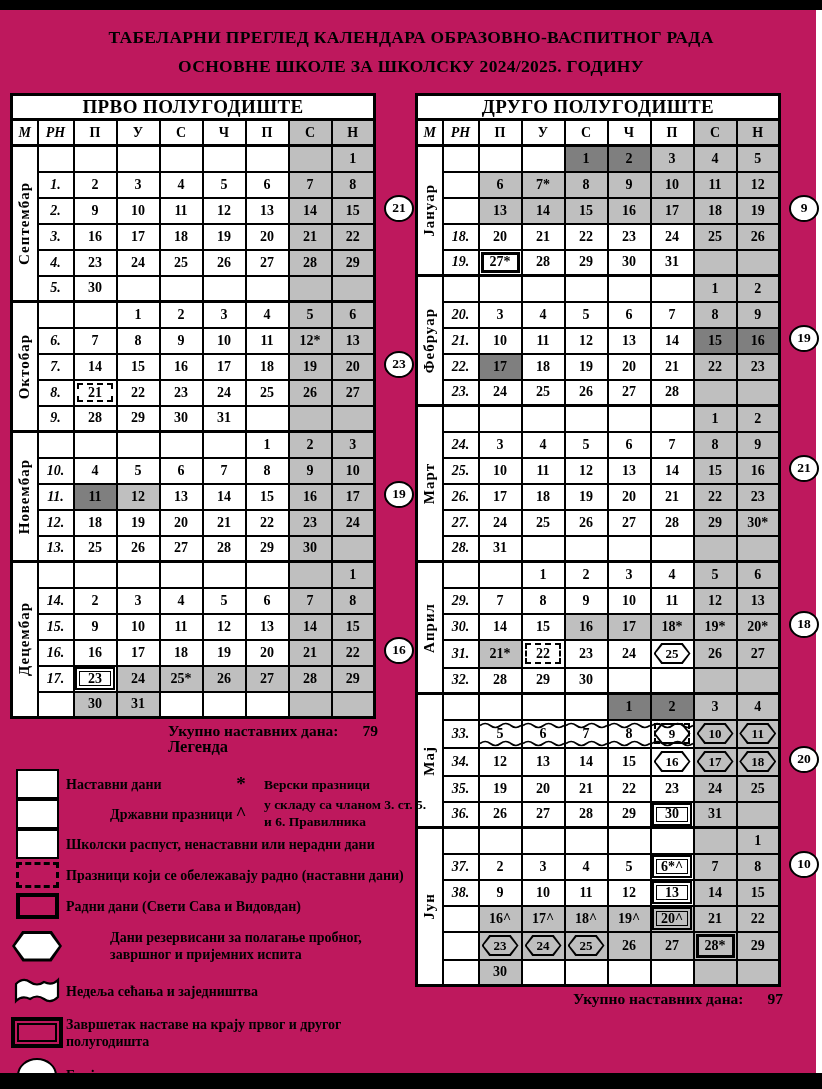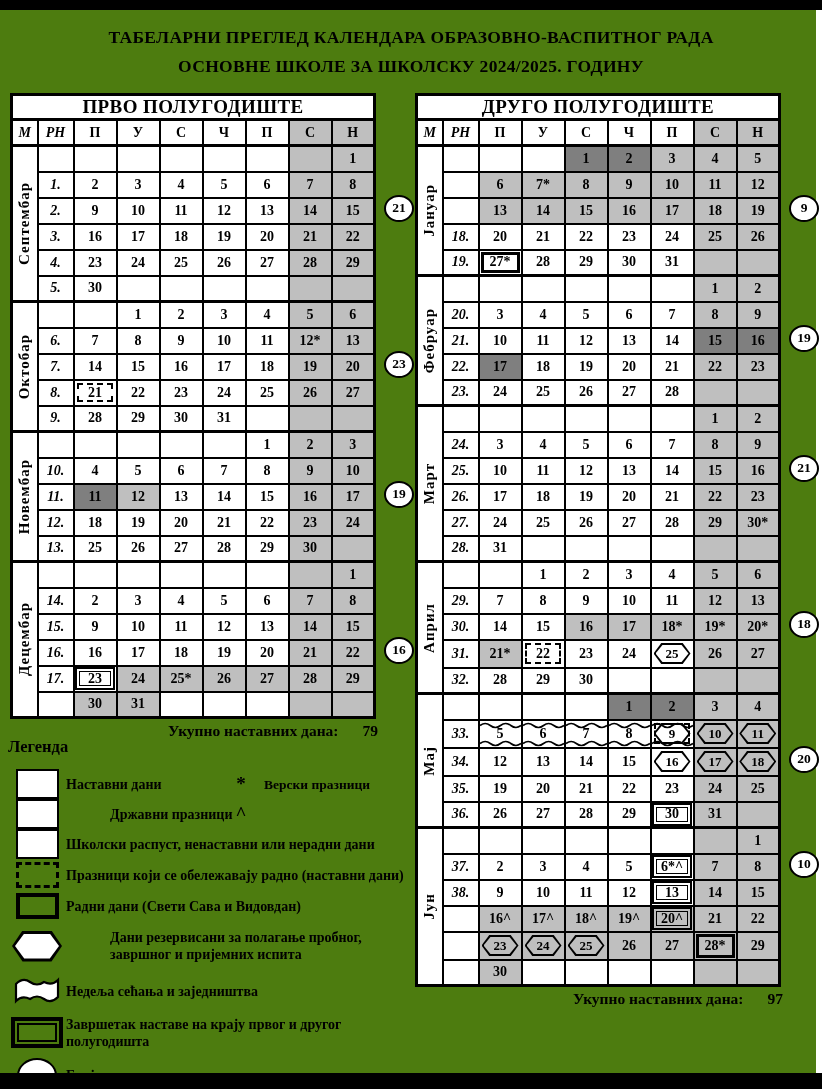--- a/index.html
+++ b/index.html
@@ -1,18 +1,18 @@
 <!DOCTYPE html>
 <html><head>
 <meta charset="utf-8">
 <style>
   * { box-sizing: border-box; margin: 0; padding: 0; }
   html,body { width:822px; height:1089px; background:#fff; overflow:hidden;
     font-family:"Liberation Serif", serif; color:#000; }
-  .page { position:relative; width:816px; height:1089px; background:#4d7c0f; }
+  .page { position:relative; width:816px; height:1089px; background:#be185d; }
   .bar { position:absolute; left:0; width:822px; background:#000; }
   .bar-top { top:0; height:10px; }
   .bar-bottom { top:1073px; height:16px; }
   .doc-title { position:absolute; top:23px; left:0; width:822px; text-align:center;
     font-weight:bold; font-size:17.5px; line-height:29px; letter-spacing:.3px; }
 
   .sem { position:absolute; top:93px; width:372px; }
   table.cal { border-collapse:collapse; table-layout:fixed; border:3.5px solid #000; background:#fff; }
   table.cal td { border:2px solid #000; text-align:center; vertical-align:middle;
     padding:0; position:relative; font-weight:bold; font-size:14px; height:26px; overflow:visible; }
@@ -42,21 +42,21 @@
     clip-path:polygon(0% 50%,21% 0%,79% 0%,100% 50%,79% 100%,21% 100%); }
   .bg-g .hexi { background:#bfbfbf; }
 
   .circ { position:absolute; left:374px; width:30px; height:27px; border:2px solid #000;
     border-radius:50%; display:flex; align-items:center; justify-content:center;
     font-weight:bold; font-size:13.5px; background:#fff; }
   .totals { position:absolute; right:4px; white-space:nowrap; font-weight:bold; font-size:15.5px; }
   .totals .tv { margin-left:24px; }
 
   .legend { position:absolute; left:8px; top:737px; width:408px; }
-  .lg-title { font-weight:bold; font-size:16.5px; margin-bottom:6px; width:380px; }
+  .lg-title { text-align:center; font-weight:bold; font-size:16.5px; margin-bottom:6px; width:380px; }
   .lg-row { display:flex; align-items:center; position:relative; }
   .lg-sw { width:58px; display:flex; align-items:center; justify-content:center; flex:none; }
   .lg-label { font-weight:bold; font-size:14px; line-height:17px; padding-right:4px; }
   .r-note .lg-label { width:160px; }
   .lg-sym { position:absolute; left:222px; width:22px; text-align:center; font-weight:bold; font-size:19px; }
   .lg-note { position:absolute; left:256px; width:168px; font-weight:bold; font-size:13.5px; line-height:17px; }
   .sw-box { width:43px; height:30px; border:2.5px solid #000; background:#fff; }
   .sw-dash { width:43px; height:26px; border:3px dashed #000; }
   .sw-thick { width:43px; height:26px; border:4.5px solid #000; }
   .sw-hexo { width:50px; height:31px; background:#000; position:relative;
@@ -790,20 +790,21 @@
           <div class="lg-label">Наставни дани</div>
           <div class="lg-sym">*</div>
           <div class="lg-note">Верски празници</div>
         </div>
         <div class="lg-row r-note" style="height: 30px; margin-top: 0px; gap: 44px;">
           <div class="lg-sw">
             <div class="sw-box bg-d"></div>
           </div>
           <div class="lg-label">Државни празници</div>
           <div class="lg-sym">^</div>
+          <div class="lg-note" style="top: -3px;">у складу са чланом 3. ст. 5. и 6. Правилника</div>
         </div>
         <div class="lg-row" style="height: 30px; margin-top: 0px;">
           <div class="lg-sw">
             <div class="sw-box bg-g"></div>
           </div>
           <div class="lg-label">Школски распуст, ненаставни или нерадни дани</div>
         </div>
         <div class="lg-row" style="height: 28px; margin-top: 2px;">
           <div class="lg-sw">
             <div class="sw-dash"></div>

